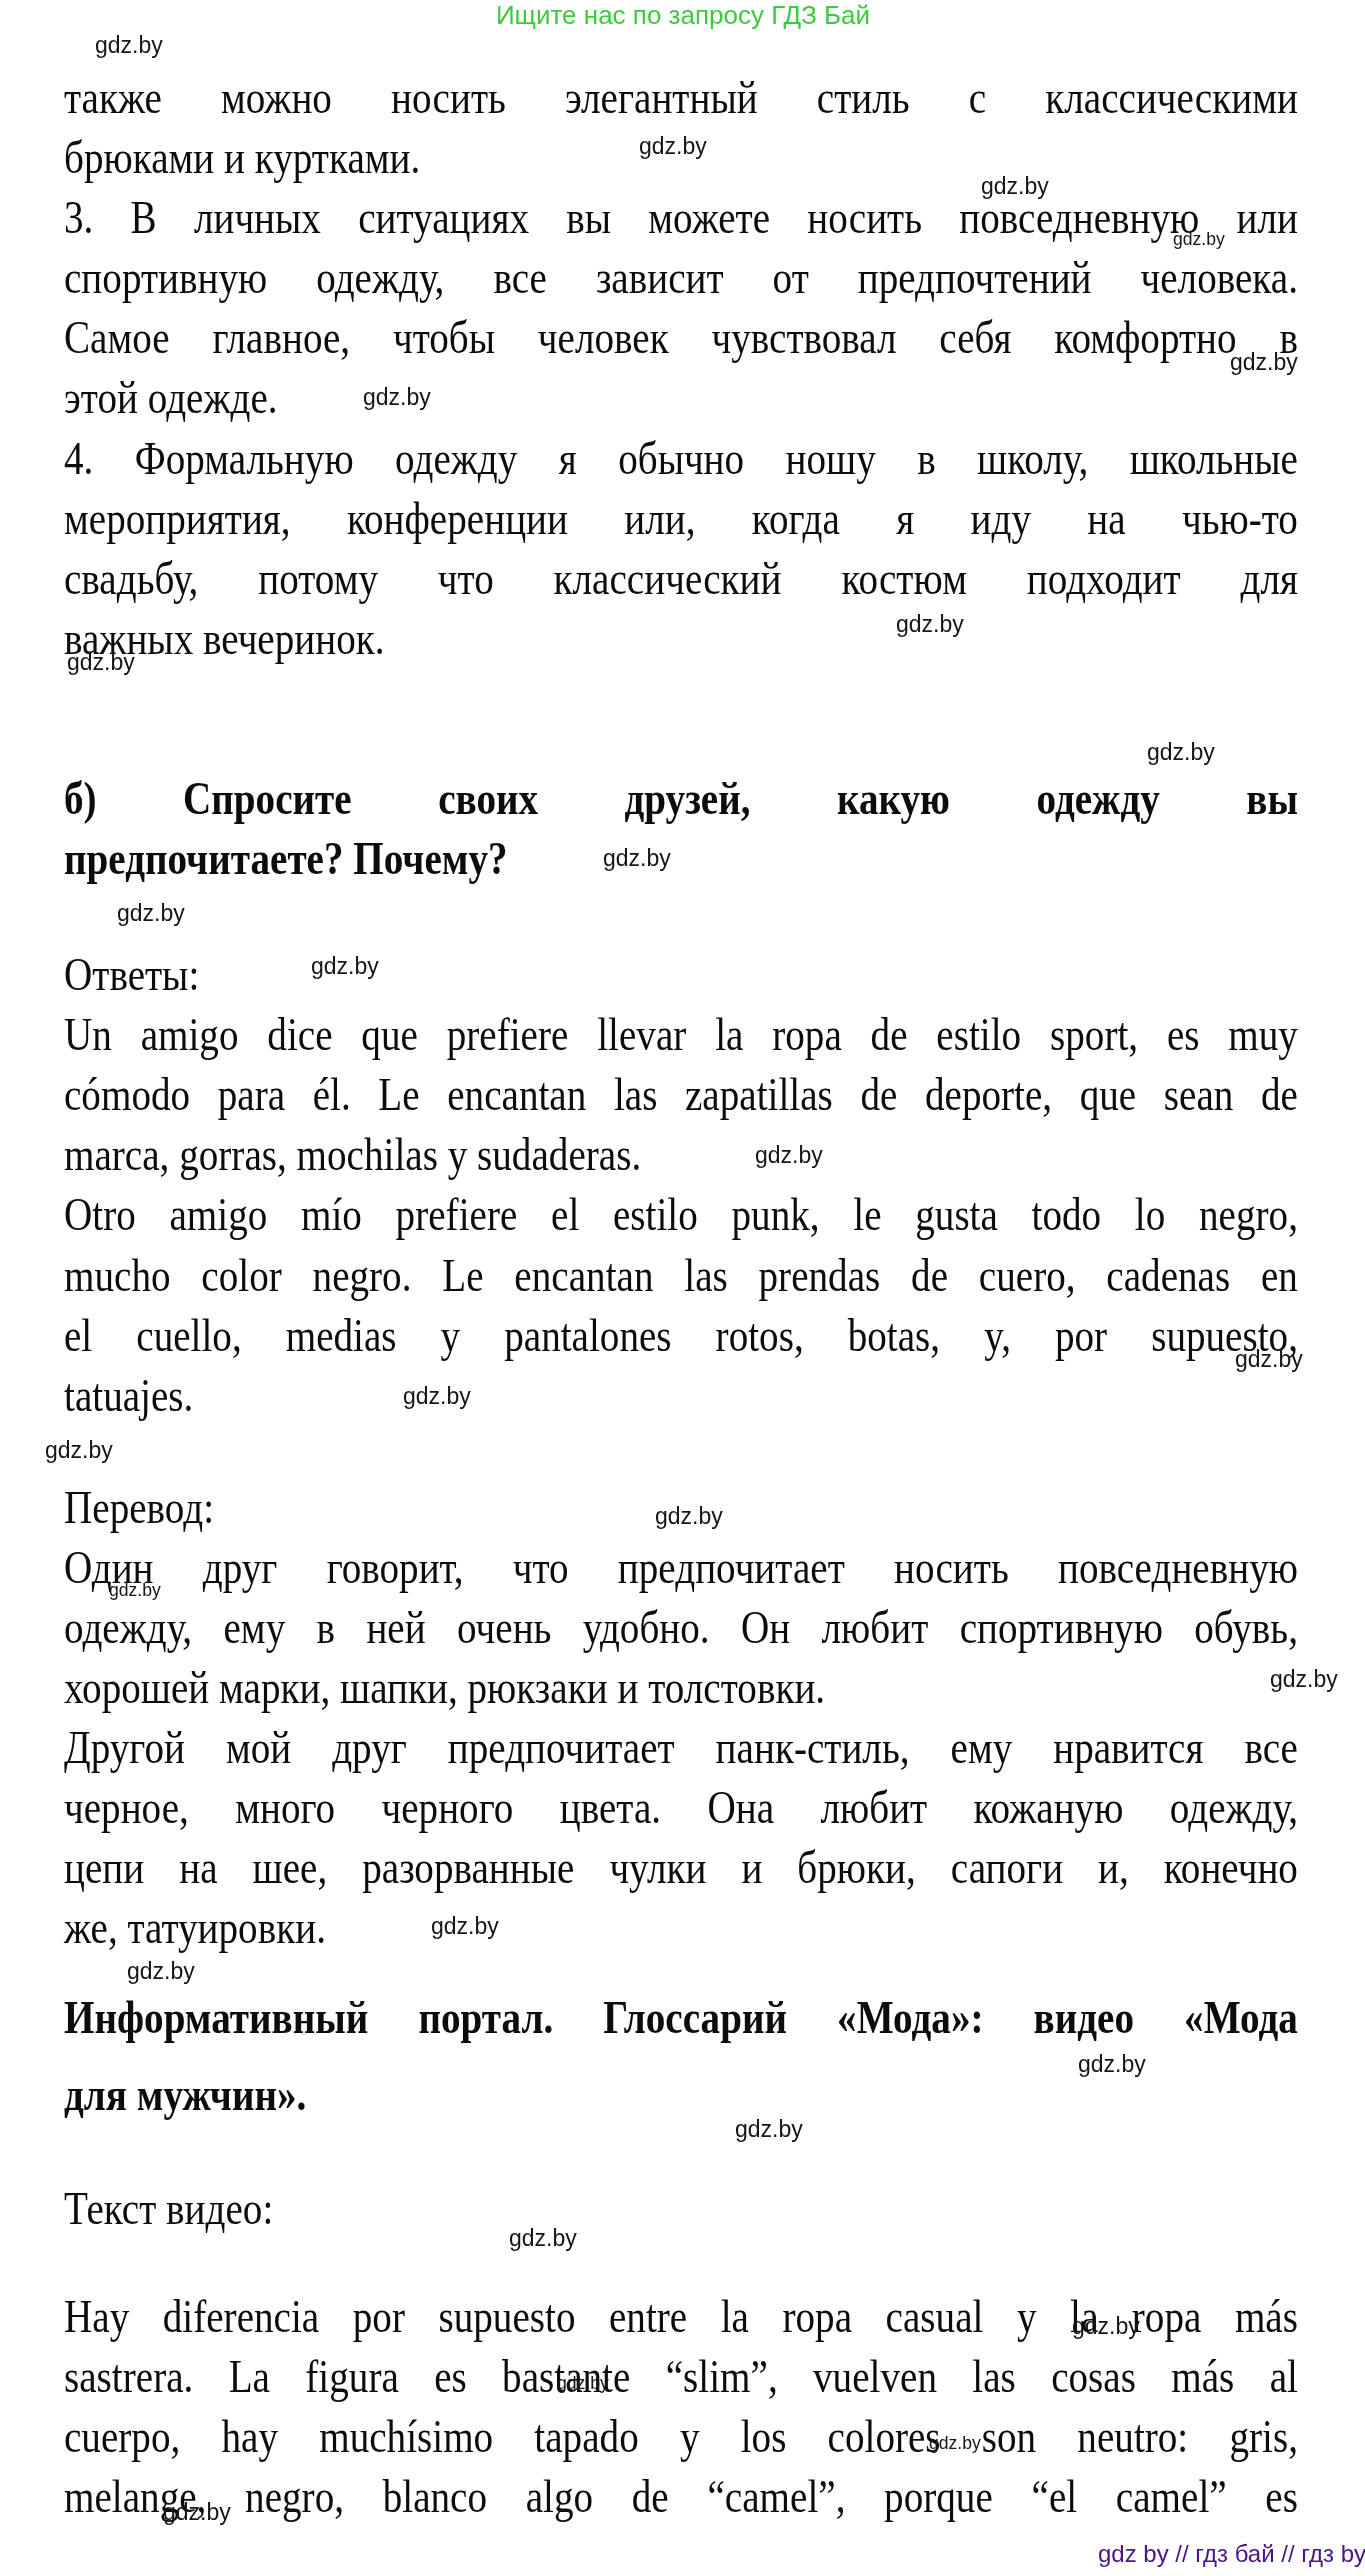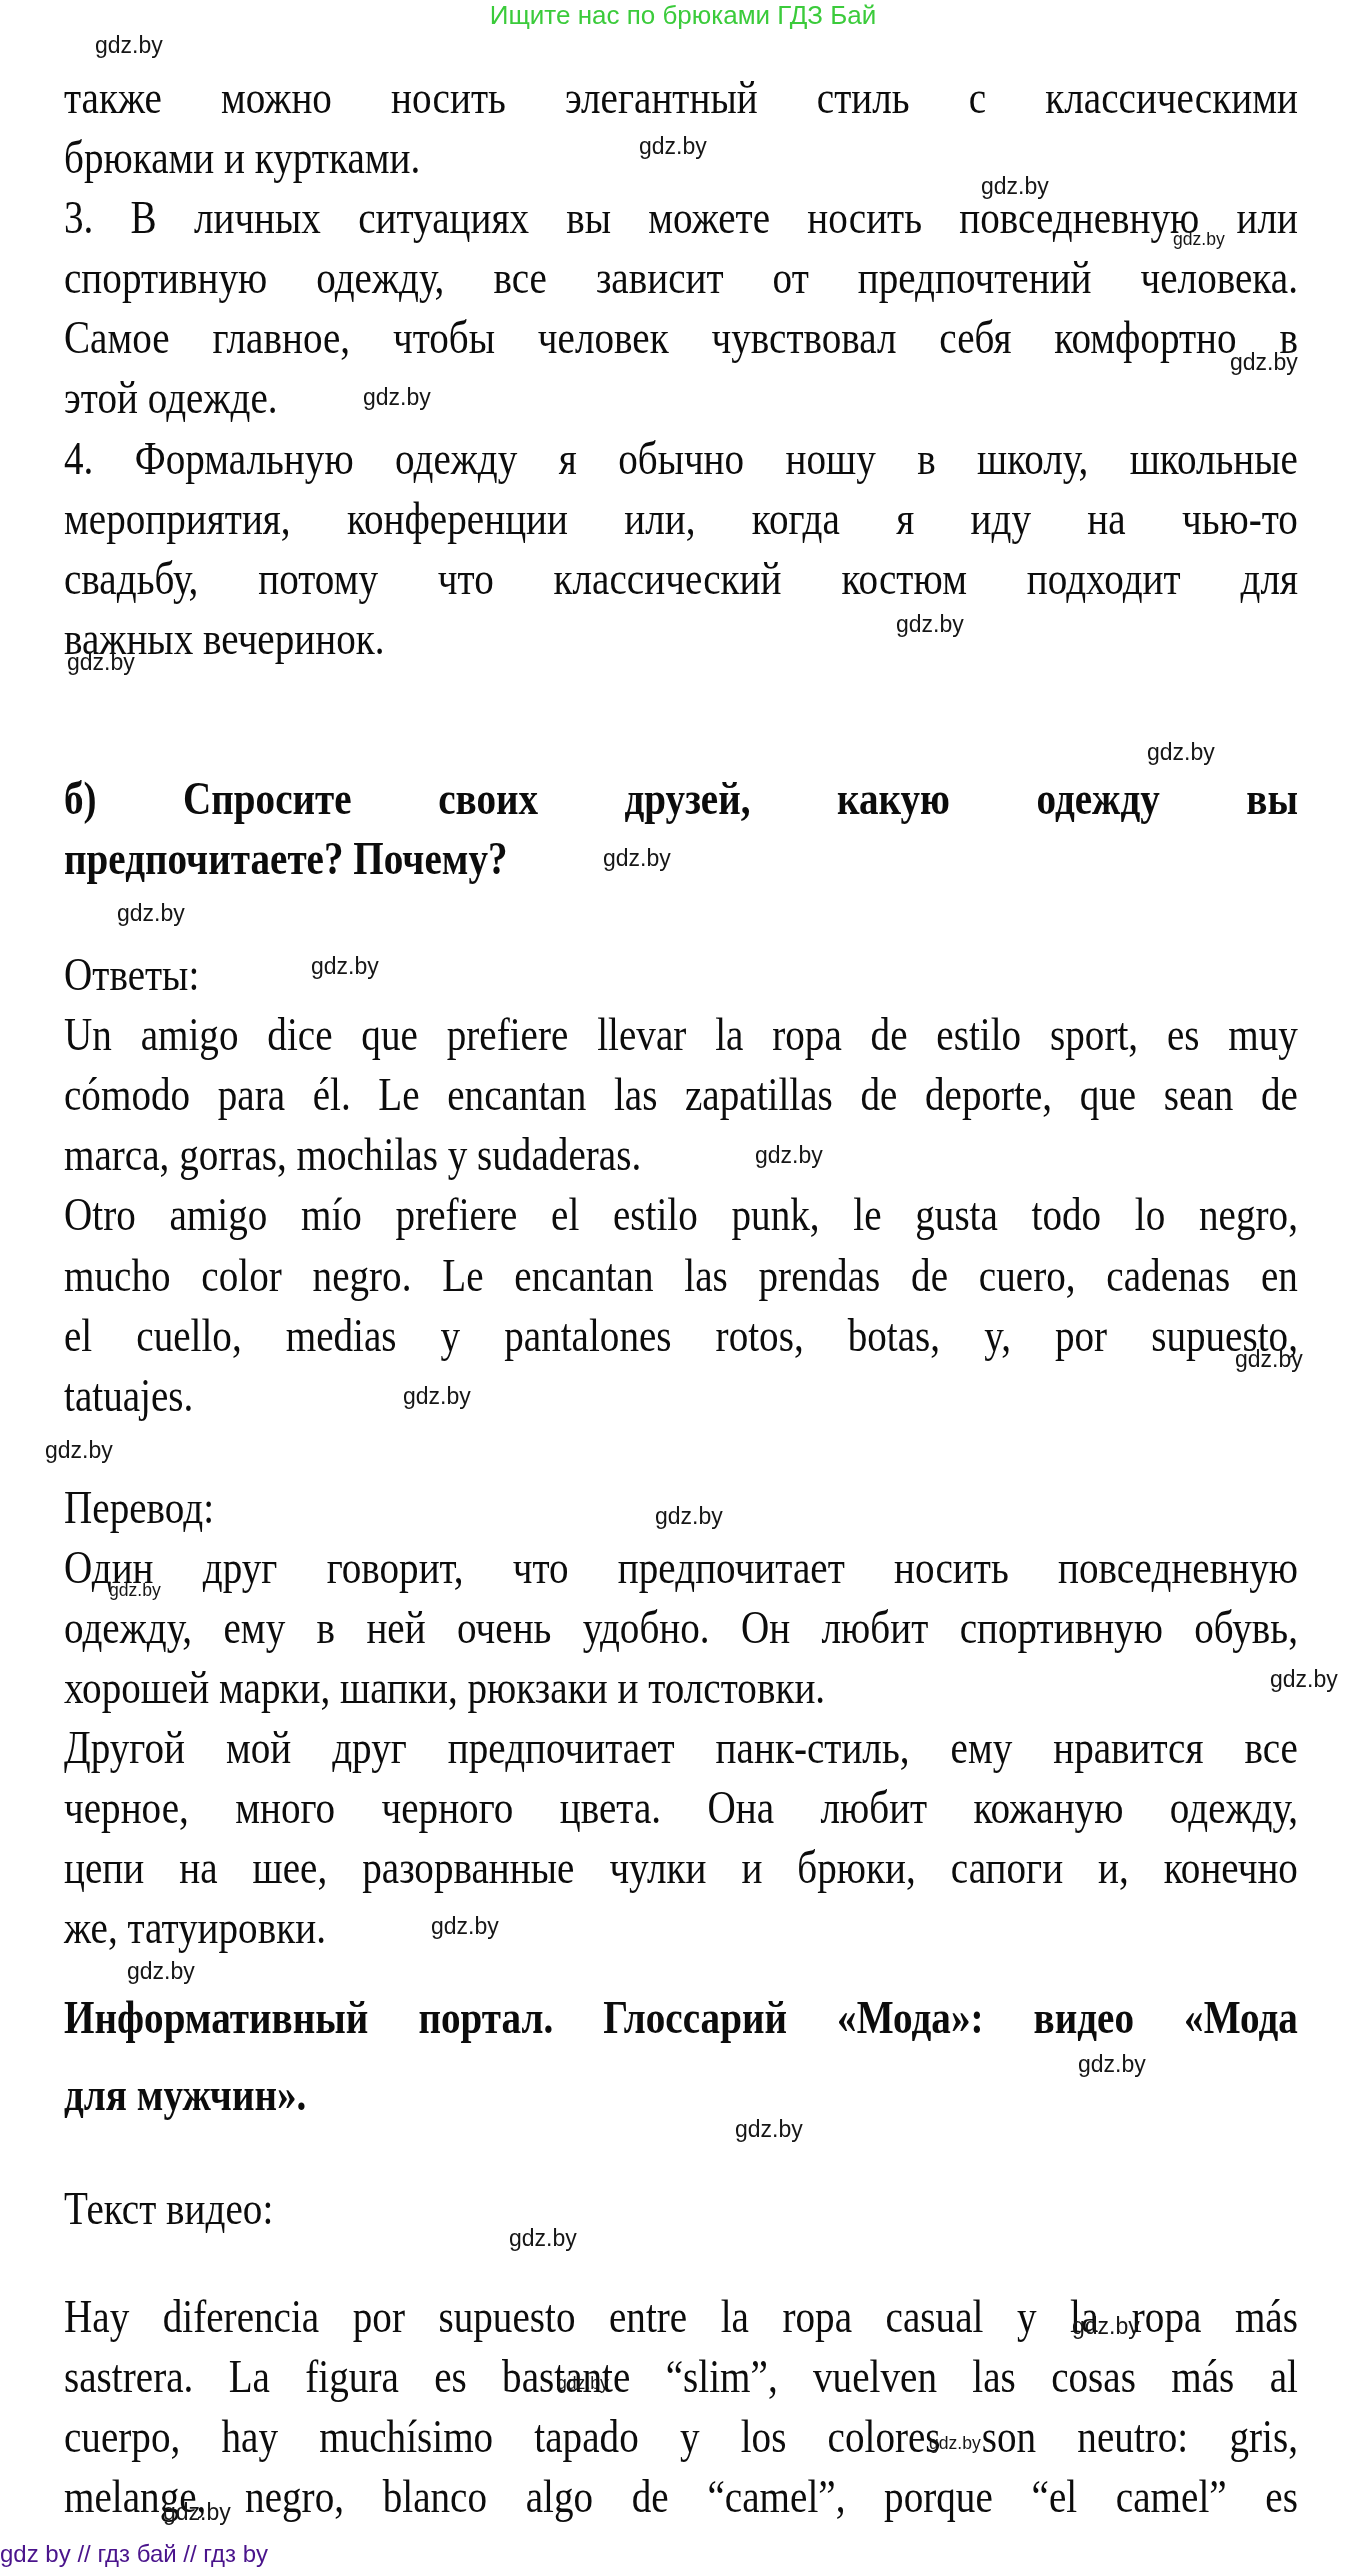--- a/index.html
+++ b/index.html
@@ -57,34 +57,34 @@
   }
   .wm.sm {
     font-size: 17.6px;
     line-height: 21px;
   }
   .footer {
     position: absolute;
     top: 2538px;
     left: 0;
     width: 100%;
-    text-align: left;
+    text-align: right;
     font-family: "Liberation Sans", sans-serif;
     font-weight: 500;
     font-size: 24px;
     line-height: 32px;
     color: #4a148c;
   }
 </style>
 </head>
 <body>
 
 <div class="page">
 
-  <div class="promo">Ищите нас по брюками ГДЗ Бай</div>
+  <div class="promo">Ищите нас по запросу ГДЗ Бай</div>
 
   <div class="tline j" style="top:68px">также можно носить элегантный стиль с классическими</div>
   <div class="tline" style="top:128px">брюками и куртками.</div>
   <div class="tline j" style="top:188px">3. В личных ситуациях вы можете носить повседневную или</div>
   <div class="tline j" style="top:248px">спортивную одежду, все зависит от предпочтений человека.</div>
   <div class="tline j" style="top:308px">Самое главное, чтобы человек чувствовал себя комфортно в</div>
   <div class="tline" style="top:368px">этой одежде.</div>
   <div class="tline j" style="top:429px">4. Формальную одежду я обычно ношу в школу, школьные</div>
   <div class="tline j" style="top:489px">мероприятия, конференции или, когда я иду на чью-то</div>
   <div class="tline j" style="top:549px">свадьбу, потому что классический костюм подходит для</div>

